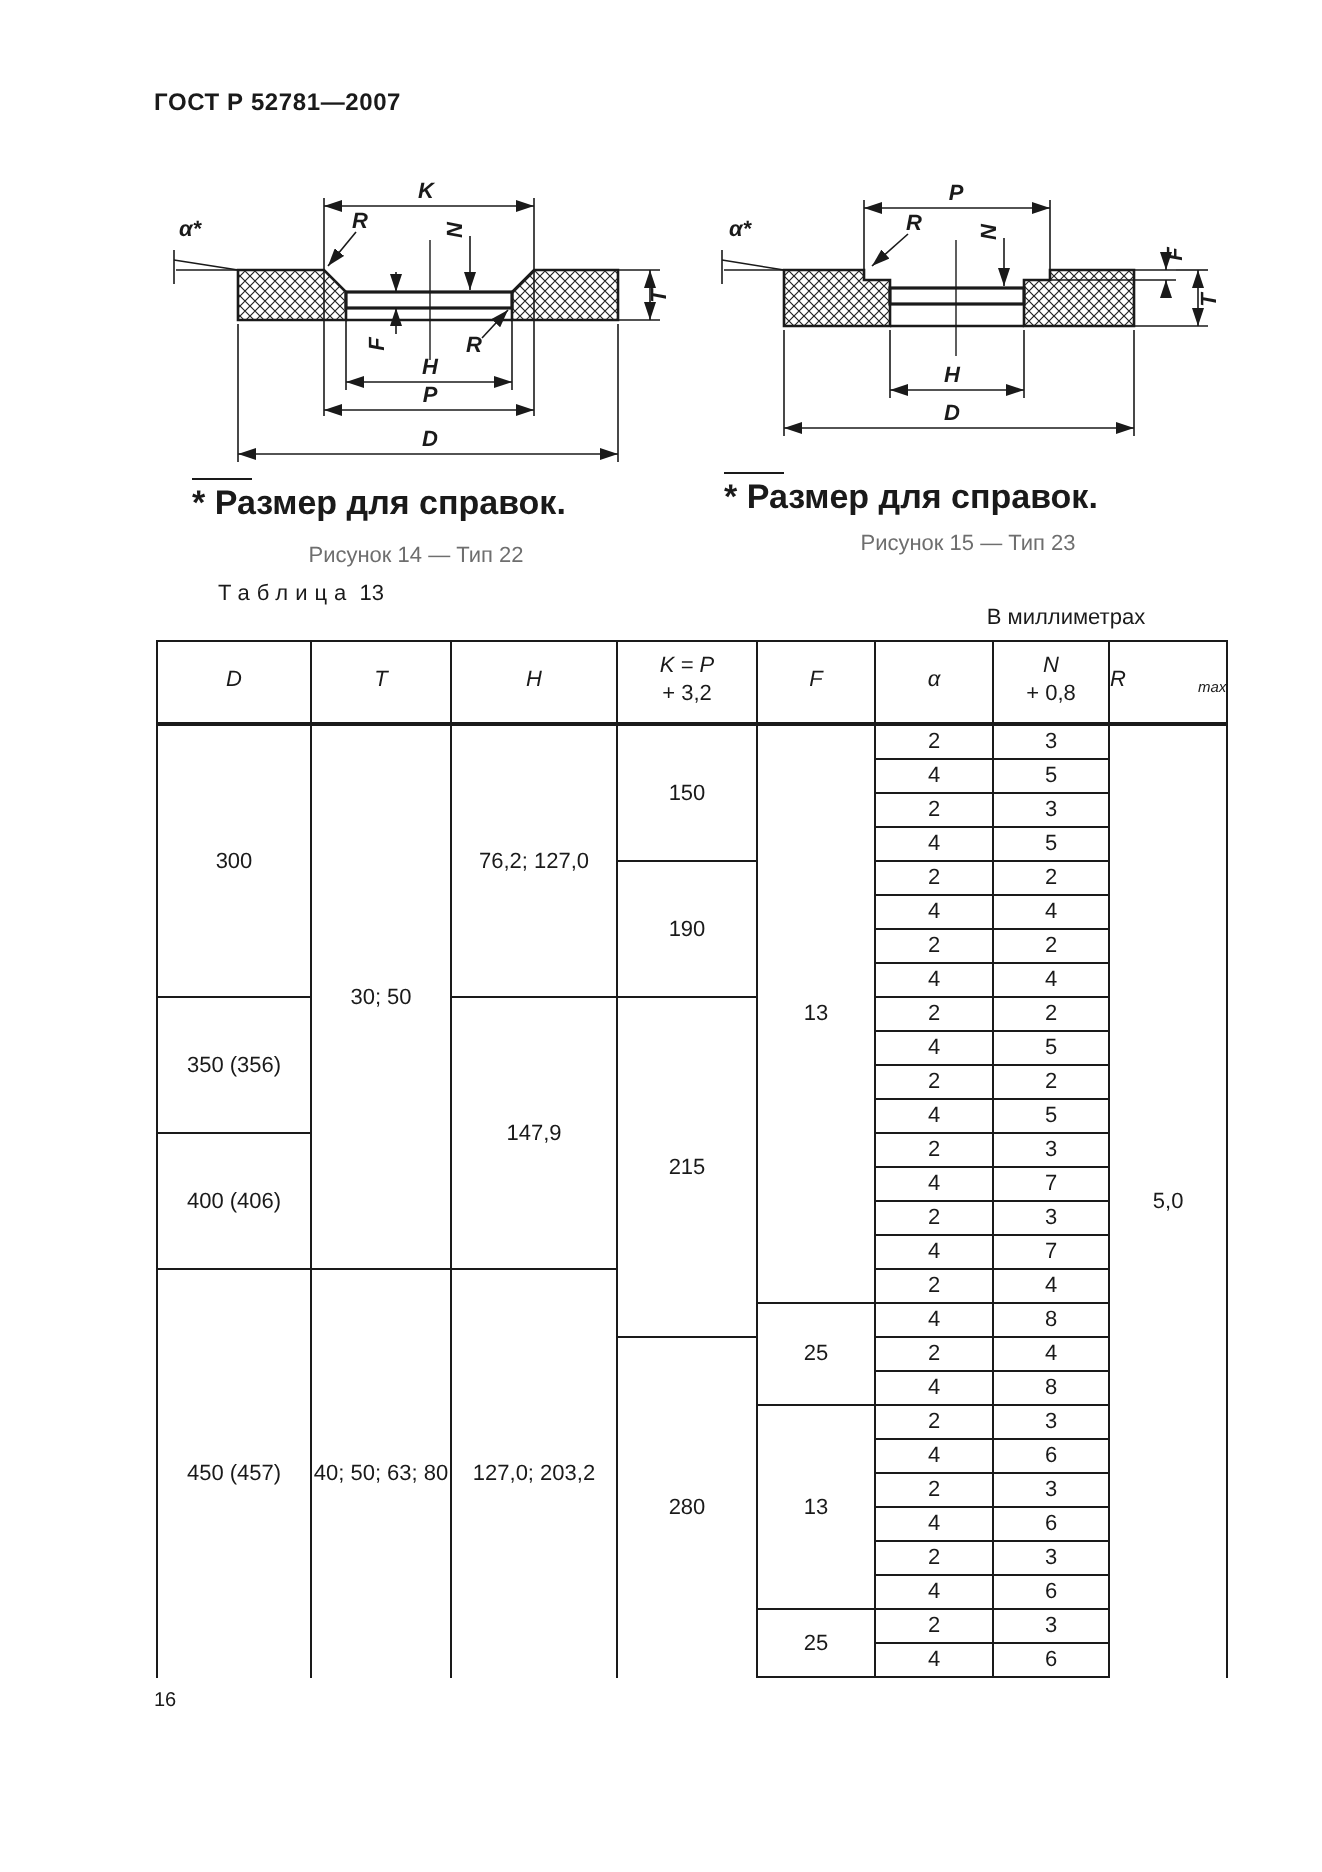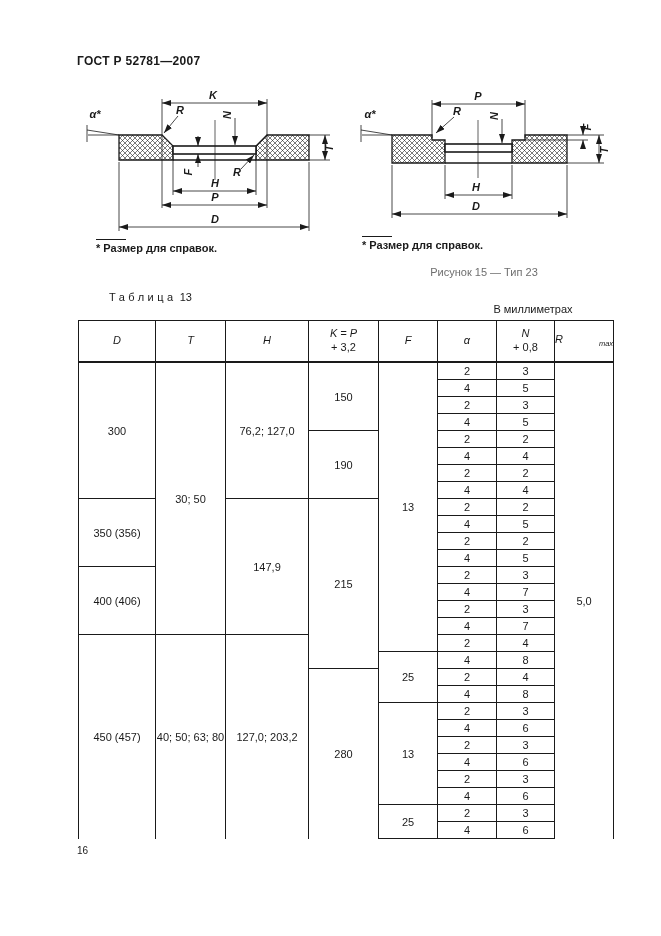--- a/index.html
+++ b/index.html
@@ -1,23 +1,23 @@
 <!DOCTYPE html>
 <html><head>
 <meta charset="utf-8">
 <style>
   html,body{margin:0;padding:0;background:#e8e8e8;}
   .page{position:relative;width:661px;height:936px;background:#ffffff;margin:0 auto;
         font-family:"Liberation Sans",sans-serif;color:#1a1a1a;overflow:hidden;}
-  .doc-header{position:absolute;left:77px;top:54px;font-size:12px;font-weight:bold;letter-spacing:.3px;}
+  .doc-header{position:absolute;left:77px;top:44px;font-size:12px;font-weight:bold;letter-spacing:.3px;}
   .page-number{position:absolute;left:77px;top:845px;font-size:10px;}
 
   .fig{position:absolute;}
   .fig svg{display:block;}
-  .footnote{position:absolute;font-size:11px;font-weight:bold;}
+  .footnote{position:absolute;font-size:17px;font-weight:bold;}
   .fn-bar{width:30px;border-top:1.5px solid #1a1a1a;margin-bottom:2px;}
   .fig-caption{position:absolute;font-size:11px;color:#6e6e6e;text-align:center;}
 
   .table-title{position:absolute;left:77px;top:291px;font-size:11px;}
   .sp{letter-spacing:3.5px;margin-left:32px;}
   .units{position:absolute;left:453px;top:303px;width:160px;font-size:11px;text-align:center;}
 
   table.dims{position:absolute;left:78px;top:320px;border-collapse:collapse;table-layout:fixed;}
   table.dims td,table.dims th{border:1px solid #1a1a1a;font-size:11px;font-weight:normal;
         text-align:center;vertical-align:middle;padding:0;overflow:hidden;}
@@ -102,20 +102,21 @@
       <line class="thin" x1="39" y1="74" x2="39" y2="143"></line>
       <line class="thin" x1="229" y1="74" x2="229" y2="143"></line>
       <line class="thin" x1="39" y1="139" x2="229" y2="139" marker-start="url(#ar)" marker-end="url(#ar)"></line>
       <text class="dimtext" x="135" y="135" text-anchor="middle">D</text>
     </svg>
   </div>
   <div class="footnote" style="left:96px;top:239px;">
     <div class="fn-bar"></div>
     <span>* Размер для справок.</span>
   </div>
+  <div class="fig-caption" style="left:80px;top:272px;width:256px;">Рисунок 14 — Тип 22</div>
 
   <div class="fig" style="left:352px;top:88px;">
     <svg width="262" height="150" viewBox="0 0 262 150">
 
       <polygon class="outline" fill="url(#xh)" points="40,47 80,47 80,52 93,52 93,75 40,75"></polygon>
       <polygon class="outline" fill="url(#xh)" points="215,47 173,47 173,52 160,52 160,75 215,75"></polygon>
       <line class="outline" x1="93" y1="75" x2="160" y2="75"></line>
 
       <rect class="band" x="93" y="56" width="67" height="8"></rect>
 

